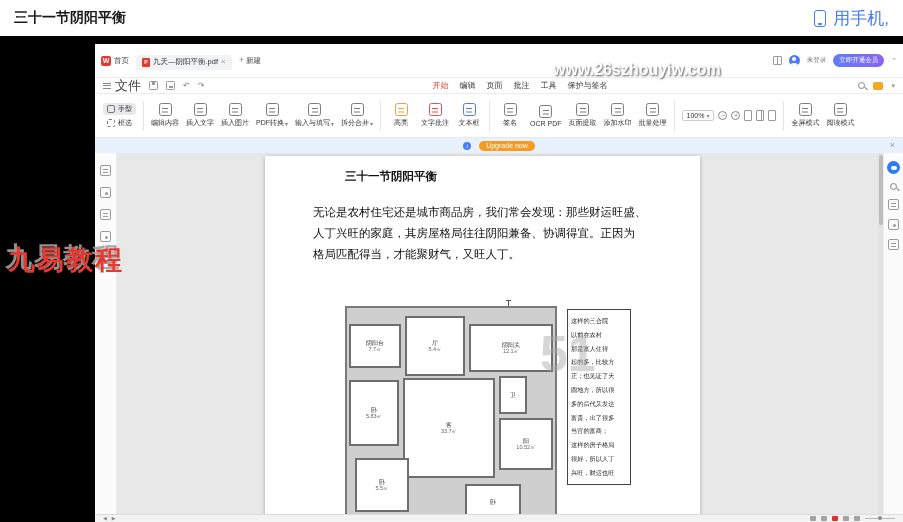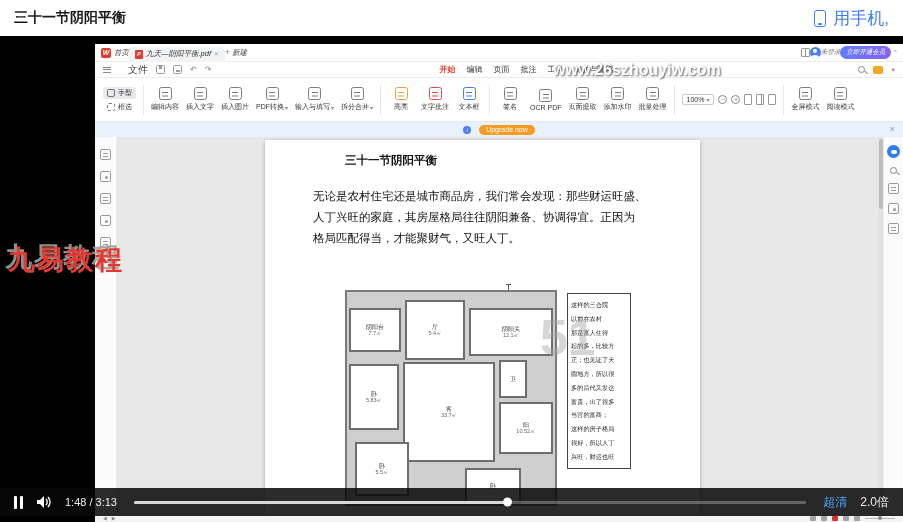--- a/index.html
+++ b/index.html
@@ -17,22 +17,22 @@
   .phone-label { font-size:17px; color:#3f7cf6; }
 
   
   .stage { position:absolute; top:36px; left:0; width:903px; height:486px; background:#000; overflow:hidden; }
 
   
   .screen { position:absolute; left:95px; top:8px; width:808px; height:478px; background:#fff;
             display:flex; flex-direction:column; font-size:8px; color:#333; }
 
   
-  .tabbar { height:18px; background:#fff; border-bottom:1px solid #ececec; display:flex; align-items:center;
-            padding:0 6px; flex:none;font-style:italic; }
+  .tabbar { height:34px; background:#fff; border-bottom:1px solid #ececec; display:flex; align-items:center;
+            padding:0 6px; gap:7px; flex:none; }
   .home-btn { display:flex; align-items:center; gap:3px; }
   .wps-logo { width:10px; height:10px; background:#e23c30; border-radius:2px; color:#fff; font-size:7px;
               font-weight:bold; display:flex; align-items:center; justify-content:center; }
   .home-label { font-size:7.5px; color:#444; }
   .doc-tab { display:flex; align-items:center; gap:3px; background:#f2f3f5; border-radius:4px 4px 0 0;
              padding:2px 6px; height:15px; margin-top:3px; }
   .pdf-ic { width:8px; height:9px; background:#e23c30; border-radius:1px; color:#fff; font-size:5px;
             display:flex; align-items:center; justify-content:center; font-weight:bold; }
   .tab-title { font-size:7.5px; color:#333; white-space:nowrap; }
   .tab-close { font-size:8px; color:#999; line-height:1; }
@@ -47,30 +47,30 @@
   .avatar::after { content:""; position:absolute; bottom:-2px; left:50%; transform:translateX(-50%);
                    width:8px; height:5px; border-radius:50%; background:#fff; }
   .login-label { font-size:6.5px; color:#777; }
   .vip-pill { background:linear-gradient(90deg,#5f7cfa,#8a63f3); color:#fff; font-size:6.5px;
               padding:2px 6px; border-radius:8px; white-space:nowrap; }
   .chev { color:#999; font-size:7px; line-height:1; }
 
   
   .menubar { height:16px; border-bottom:1px solid #ececec; display:flex; align-items:center;
              padding:0 8px; gap:8px; flex:none; }
-  .file-btn { display:flex; align-items:center; gap:17px; color:#444; font-size:10px; }
+  .file-btn { display:flex; align-items:center; gap:4px; color:#444; font-size:13px; }
   .hamb { width:8px; height:6px; border-top:1.2px solid #888; border-bottom:1.2px solid #888; position:relative; }
   .hamb::after { content:""; position:absolute; top:1.6px; left:0; right:0; height:1.2px; background:#888; }
   .qa-ic { width:9px; height:9px; border:1px solid #9a9a9a; border-radius:1.5px; position:relative; }
   .qa-ic.save::after { content:""; position:absolute; top:0; left:2px; right:2px; height:3px; background:#9a9a9a; }
   .qa-ic.print::after { content:""; position:absolute; bottom:1px; left:1.5px; right:1.5px; height:2.5px; background:#9a9a9a; }
   .arrow-g { font-size:8px; color:#888; line-height:1; }
   .menus { display:flex; align-items:center; gap:11px; margin-left:220px; }
   .menu-item { font-size:8px; color:#333; white-space:nowrap; }
-  .menu-item.active { color:#e13c31; font-weight:bold; }
+  .menu-item.active { color:#e13c31; font-weight:normal; }
   .menu-spacer { flex:1; }
   .search-ic { width:7px; height:7px; border:1.3px solid #888; border-radius:50%; position:relative; }
   .search-ic::after { content:""; position:absolute; width:4px; height:1.3px; background:#888;
                       transform:rotate(45deg); right:-3.5px; bottom:-1px; }
   .member-badge { width:10px; height:8px; background:#f5a623; border-radius:2px; }
 
   
   .toolbar { height:44px; border-bottom:1px solid #e8e8e8; display:flex; align-items:center;
              padding:0 8px; gap:7px; flex:none; }
   .vd { width:1px; height:30px; background:#e6e6e6; flex:none; }
@@ -459,31 +459,13 @@
         <div class="sb-sq"></div>
         <div class="sb-sq"></div>
         <div class="sb-track"></div>
       </div>
     </div>
   </div>
 
   <div class="wm-site">www.26szhouyiw.com</div>
   <div class="wm-brand">九易教程</div>
 
-  <div class="controls">
-    <div class="pause-btn">
-      <div class="pause-bar"></div>
-      <div class="pause-bar"></div>
-    </div>
-    <svg width="16" height="14" viewBox="0 0 16 14">
-      <path d="M1 5h3l4-4v12l-4-4H1z" fill="#fff"></path>
-      <path d="M10 4c1.5 1.8 1.5 4.2 0 6 M12 2c2.5 3 2.5 7 0 10" stroke="#fff" fill="none" stroke-width="1.3"></path>
-    </svg>
-    <span class="time-label">1:48 / 3:13</span>
-    <div class="progress">
-      <div class="progress-fill" style="width:55.5%">
-        <div class="progress-handle"></div>
-      </div>
-    </div>
-    <span class="quality-label">超清</span>
-    <span class="speed-label">2.0倍</span>
-  </div>
 </div>
 
 </body></html>

